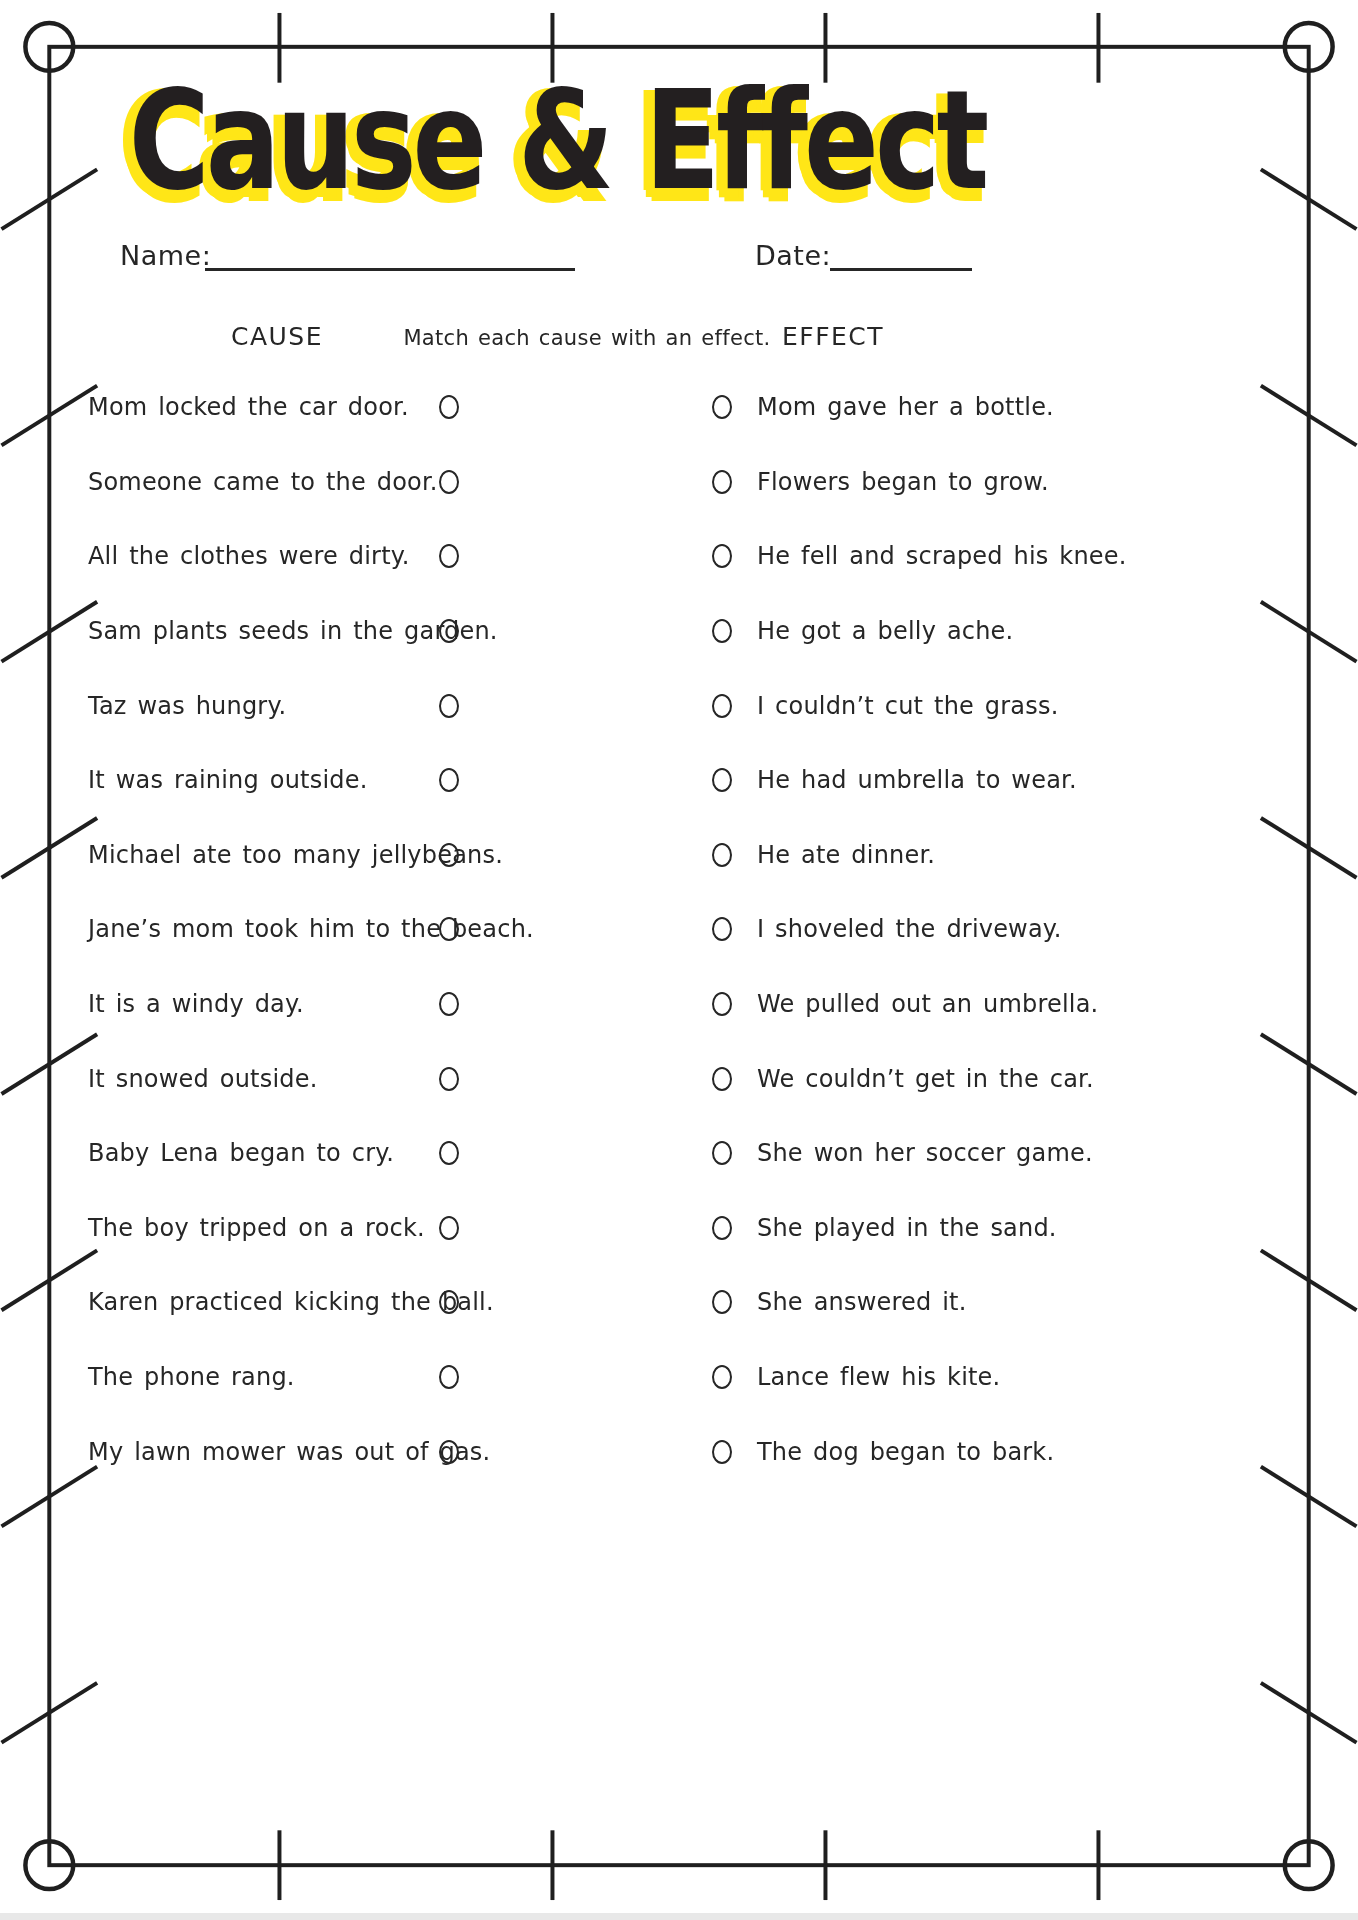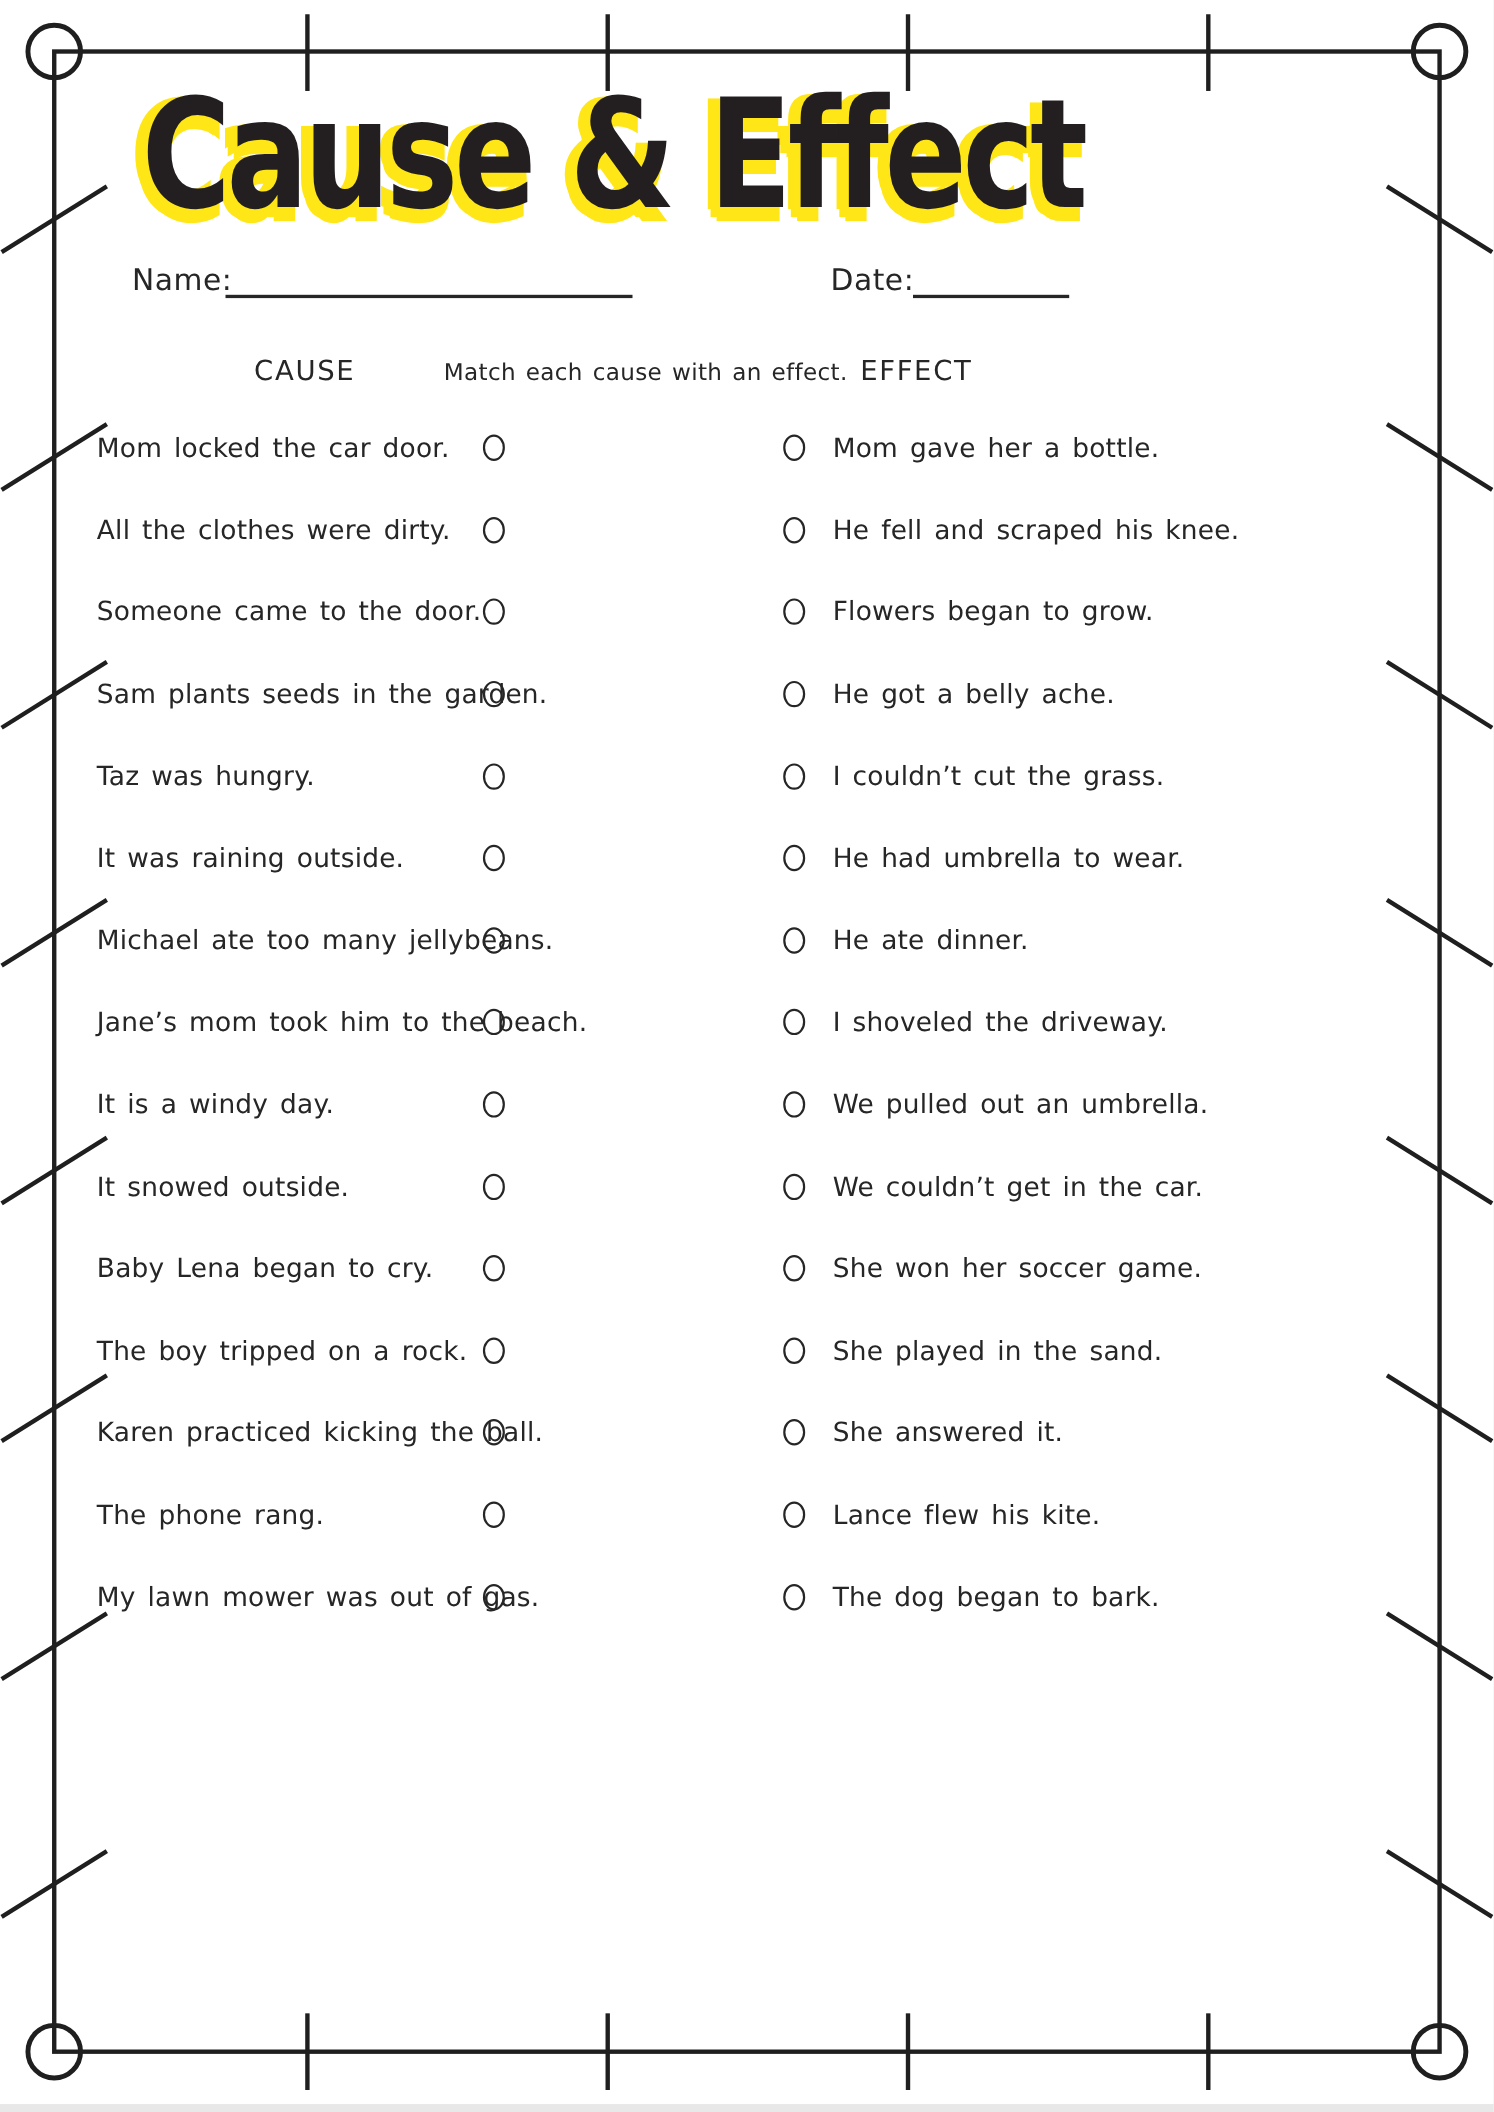--- a/index.html
+++ b/index.html
@@ -160,34 +160,34 @@
 
   <div class="rows">
     <div class="match-row">
       <span class="cell-text cause-text">Mom locked the car door.</span>
       <span class="bubble bubble-cause"></span>
       <span class="bubble bubble-effect"></span>
       <span class="cell-text effect-text">Mom gave her a bottle.</span>
     </div>
 
     <div class="match-row">
+      <span class="cell-text cause-text">Someone came to the door.</span>
+      <span class="bubble bubble-cause"></span>
+      <span class="bubble bubble-effect"></span>
+      <span class="cell-text effect-text">Flowers began to grow.</span>
+    </div>
+
+    <div class="match-row">
       <span class="cell-text cause-text">All the clothes were dirty.</span>
       <span class="bubble bubble-cause"></span>
       <span class="bubble bubble-effect"></span>
       <span class="cell-text effect-text">He fell and scraped his knee.</span>
     </div>
 
     <div class="match-row">
-      <span class="cell-text cause-text">Someone came to the door.</span>
-      <span class="bubble bubble-cause"></span>
-      <span class="bubble bubble-effect"></span>
-      <span class="cell-text effect-text">Flowers began to grow.</span>
-    </div>
-
-    <div class="match-row">
       <span class="cell-text cause-text">Sam plants seeds in the garden.</span>
       <span class="bubble bubble-cause"></span>
       <span class="bubble bubble-effect"></span>
       <span class="cell-text effect-text">He got a belly ache.</span>
     </div>
 
     <div class="match-row">
       <span class="cell-text cause-text">Taz was hungry.</span>
       <span class="bubble bubble-cause"></span>
       <span class="bubble bubble-effect"></span>

